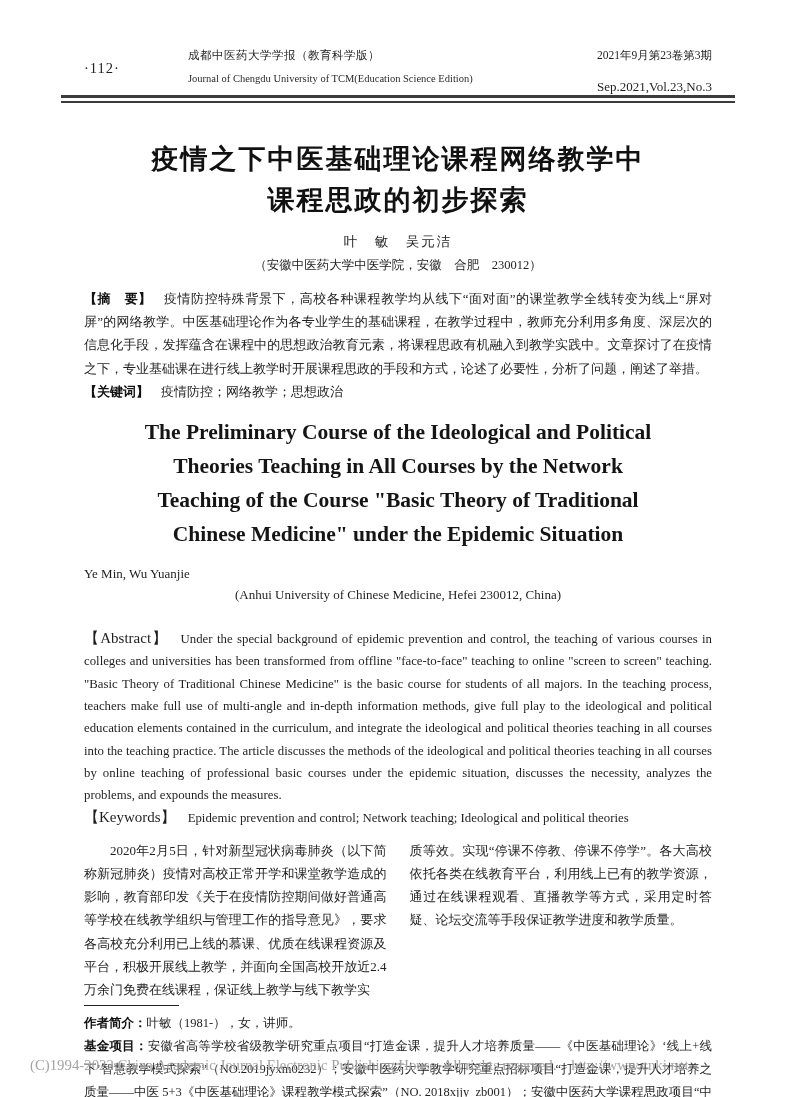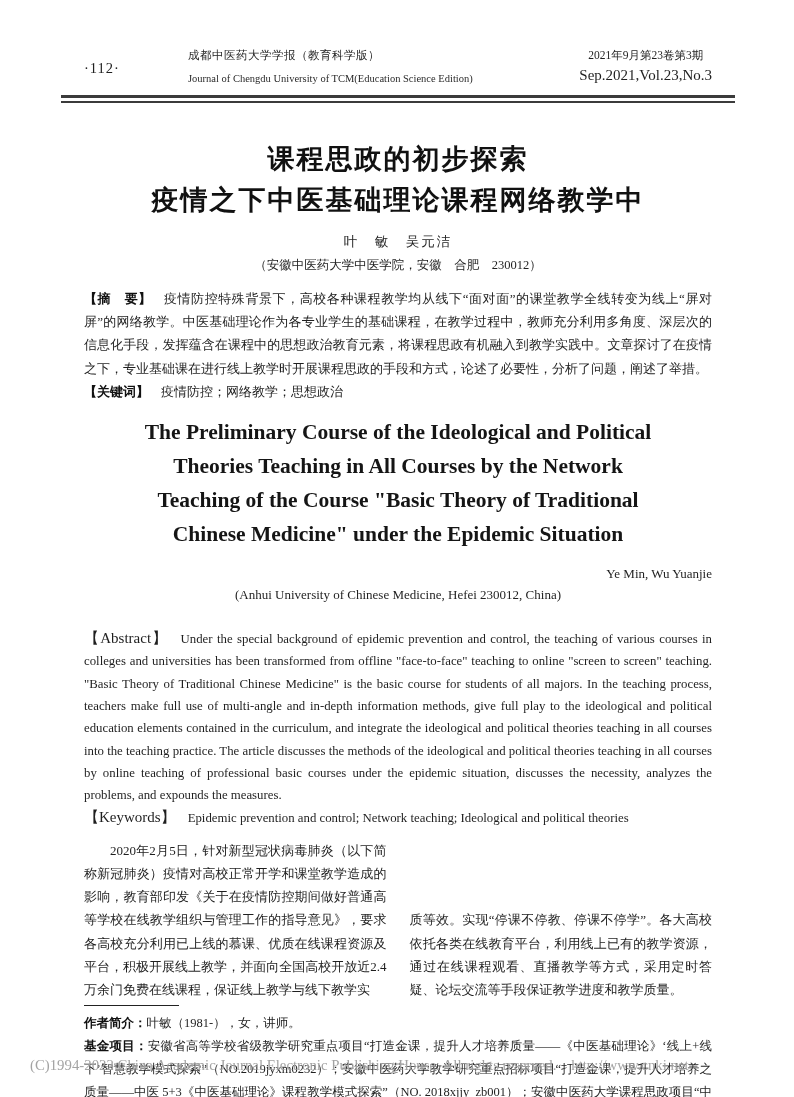--- a/index.html
+++ b/index.html
@@ -14,46 +14,46 @@
   .page { width:794px; height:1097px; padding:48px 82px 0 84px; position:relative; }
 
   
   .header { position:relative; height:40px; }
   .page-num { position:absolute; left:0; top:12px; font-size:14.5px; letter-spacing:1px; }
   .journal-block { position:absolute; left:50%; transform:translateX(-50%); text-align:left; width:420px; }
   .journal-cn { font-size:11.5px; letter-spacing:0.5px; }
   .journal-en { font-size:10.5px; margin-top:10px; color:#2a2a2a; }
   .issue-block { position:absolute; right:0; top:0; text-align:center; }
   .issue-cn { font-size:11.5px; }
-  .issue-en { font-size:15px; margin-top:4px; }
+  .issue-en { font-size:13px; margin-top:16px; }
   .header-rule { margin:7px -23px 0 -23px; border-top:3.5px solid #3b3b3b; border-bottom:2px solid #3b3b3b; height:8px; }
 
   
   .title-cn { margin-top:36px; text-align:center; font-size:27px; line-height:41px; font-weight:bold; letter-spacing:2px; color:#111; }
   .authors-cn { margin-top:12px; text-align:center; font-size:13.5px; letter-spacing:2px; }
   .affil-cn { margin-top:6px; text-align:center; font-size:12.5px; }
 
   
   .abstract-cn { margin-top:13px; font-size:13px; line-height:23.2px; text-align:justify; }
   .label-hei { font-weight:bold; font-family:"Liberation Sans","DejaVu Sans",sans-serif; color:#111; }
   .label-gap { margin-right:12px; }
   .keywords-cn { font-size:13px; line-height:23.2px; text-align:justify; }
 
   
   .title-en { margin-top:12px; text-align:center; font-weight:bold; font-size:21.5px; line-height:34px; color:#151515; }
-  .authors-en { margin-top:15px; text-align:right; font-size:13px; }
+  .authors-en { margin-top:15px; text-align:left; font-size:13px; }
   .affil-en { margin-top:5px; text-align:center; font-size:13px; }
 
   
   .abstract-en { margin-top:24px; font-size:12.8px; line-height:22.3px; text-align:justify; }
   .label-en { font-size:15px;text-align:center; }
   .keywords-en { font-size:12.8px; line-height:22.3px; }
 
   
-  .body-cols { margin-top:9px; display:flex; gap:23px;align-items:flex-end; }
+  .body-cols { margin-top:9px; display:flex; gap:23px; }
   .col { width:304px; font-size:13px; line-height:23.2px; text-align:justify; }
   .col p { text-indent:2em; }
   .col p.cont { text-indent:0; }
 
   
   .fn-rule { margin-top:4px; width:95px; border-top:1.5px solid #222; }
   .footnotes { margin-top:6px; font-size:12.5px; line-height:23px; text-align:justify; }
   .fn-label { font-weight:bold; font-family:"Liberation Sans","DejaVu Sans",sans-serif; color:#111; }
 
   
@@ -75,22 +75,22 @@
     </div>
     <div class="issue-block">
       <div class="issue-cn">2021年9月第23卷第3期</div>
       <div class="issue-en">Sep.2021,Vol.23,No.3</div>
     </div>
   </div>
 
   <div class="header-rule"></div>
 
   <h1 class="title-cn">
+    <div>疫情之下中医基础理论课程网络教学中</div>
     <div>课程思政的初步探索</div>
-    <div>疫情之下中医基础理论课程网络教学中</div>
   </h1>
 
   <div class="authors-cn">叶　敏　吴元洁</div>
   <div class="affil-cn">（安徽中医药大学中医学院，安徽　合肥　230012）</div>
 
   <div class="abstract-cn">
     <span class="label-hei label-gap">【摘　要】</span><span>疫情防控特殊背景下，高校各种课程教学均从线下“面对面”的课堂教学全线转变为线上“屏对屏”的网络教学。中医基础理论作为各专业学生的基础课程，在教学过程中，教师充分利用多角度、深层次的信息化手段，发挥蕴含在课程中的思想政治教育元素，将课程思政有机融入到教学实践中。文章探讨了在疫情之下，专业基础课在进行线上教学时开展课程思政的手段和方式，论述了必要性，分析了问题，阐述了举措。</span>
   </div>
 
   <div class="keywords-cn">

